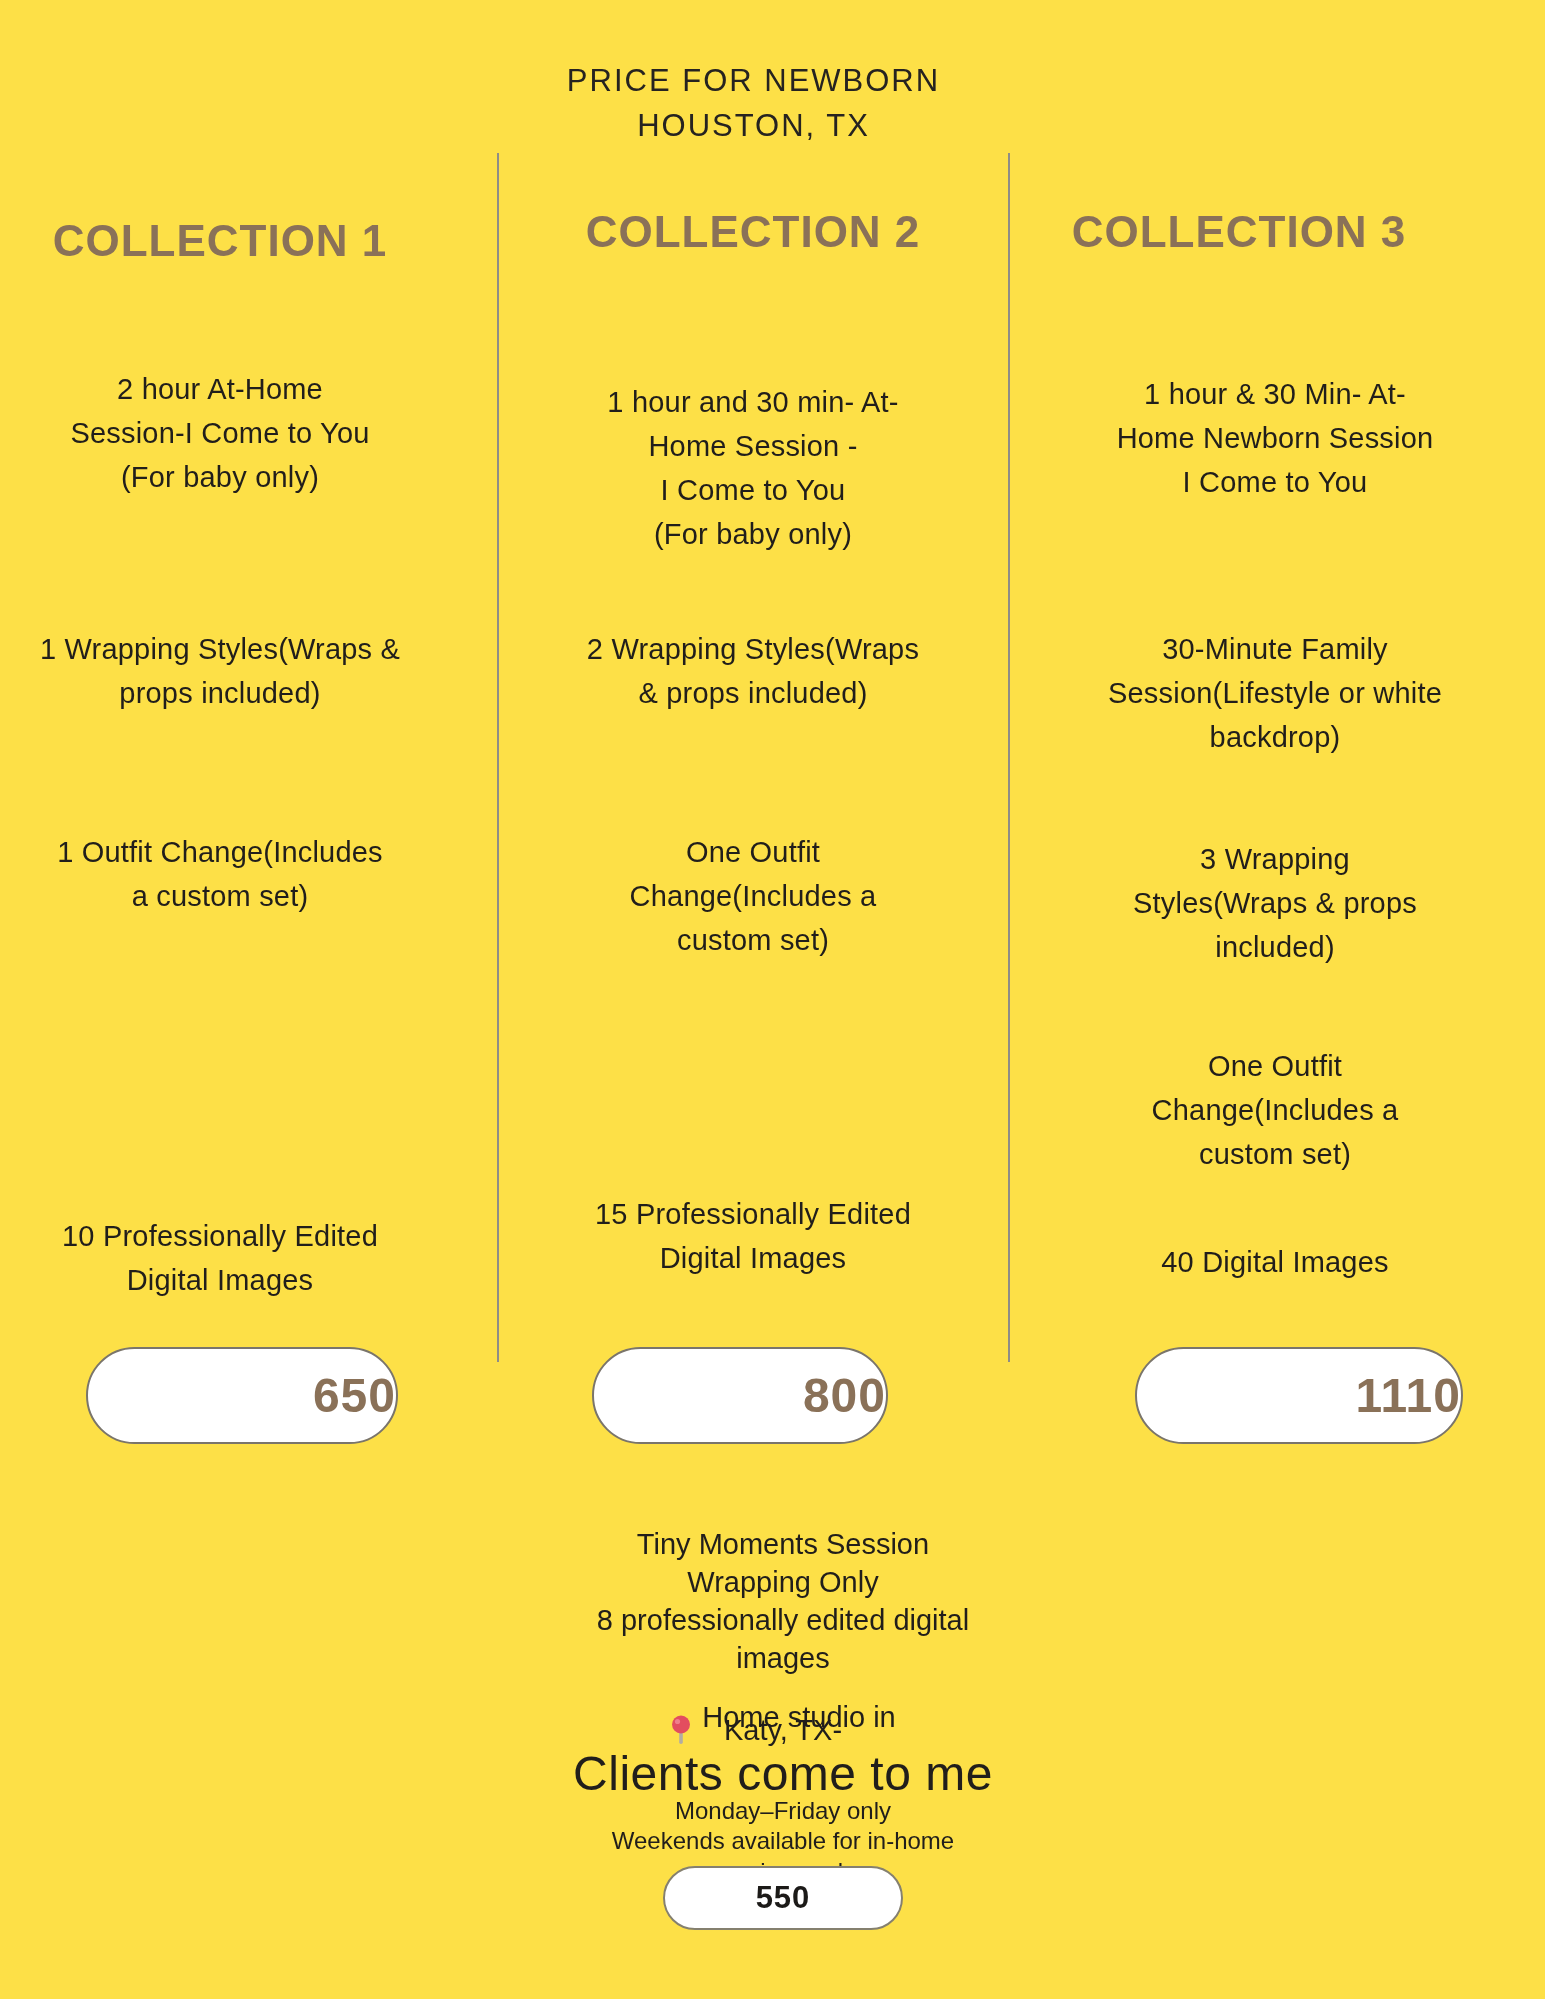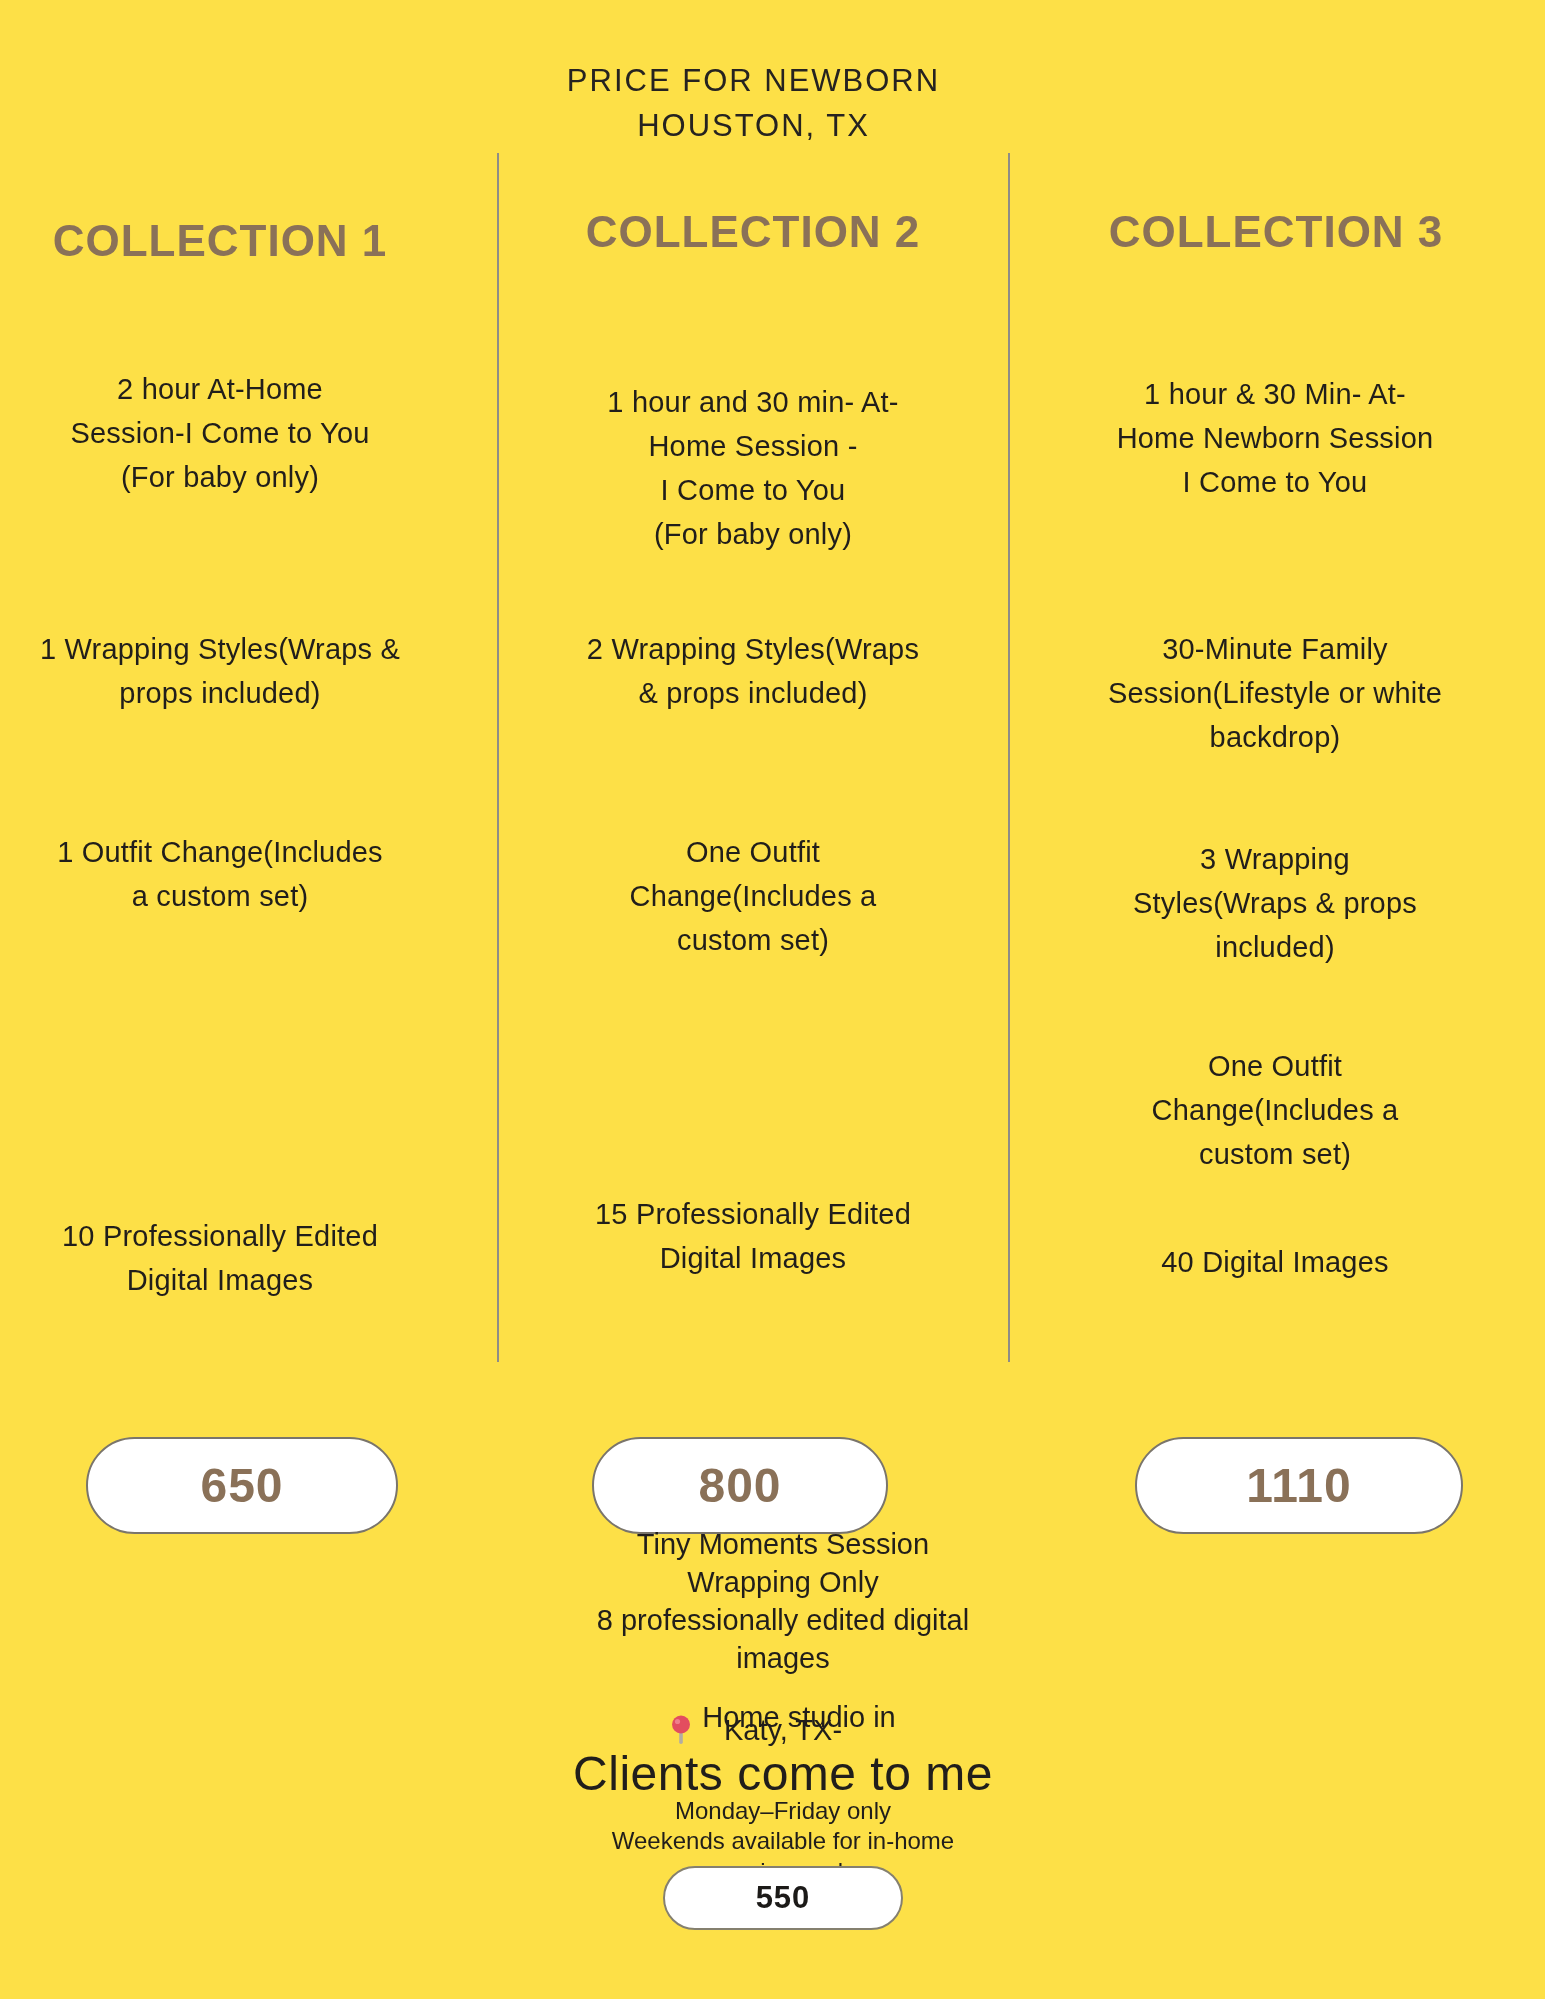--- a/index.html
+++ b/index.html
@@ -32,21 +32,21 @@
   .divider-2{left:1008px;}
   
   .col-heading{
     position:absolute;margin:0;
     font-size:44px;line-height:52px;font-weight:700;
     letter-spacing:1px;text-align:center;
     color:#8a7158;
   }
   .h1{left:10px;width:420px;top:215px;}
   .h2{left:543px;width:420px;top:206px;}
-  .h3{left:1009px;width:460px;top:206px;padding-left:37px;}
+  .h3{left:1009px;width:460px;top:206px;}
   
   .item{
     position:absolute;margin:0;
     font-size:29px;line-height:44px;
     text-align:center;white-space:pre-line;
     letter-spacing:0.2px;
     color:#211e1b;
   }
   .c1{left:10px;width:420px;}
   .c2{left:543px;width:420px;}
@@ -57,23 +57,24 @@
   
   .pill{
     position:absolute;
     background:#ffffff;
     border:2px solid #7a756b;
     border-radius:999px;
     display:flex;align-items:center;justify-content:center;
     box-sizing:border-box;
   }
   .price-pill{
-    top:1437px;height:97px;
+    top:1347px;height:97px;
     font-size:48px;font-weight:700;color:#8a7158;
     letter-spacing:1px;
+    justify-content:flex-end;
   }
   .c1-pill{left:86px;width:312px;}
   .c2-pill{left:592px;width:296px;}
   .c3-pill{left:1135px;width:328px;}
   
   .addon-line{
     position:absolute;left:533px;width:500px;margin:0;
     text-align:center;white-space:pre-line;
     font-size:29px;line-height:38px;
     color:#211e1b;

